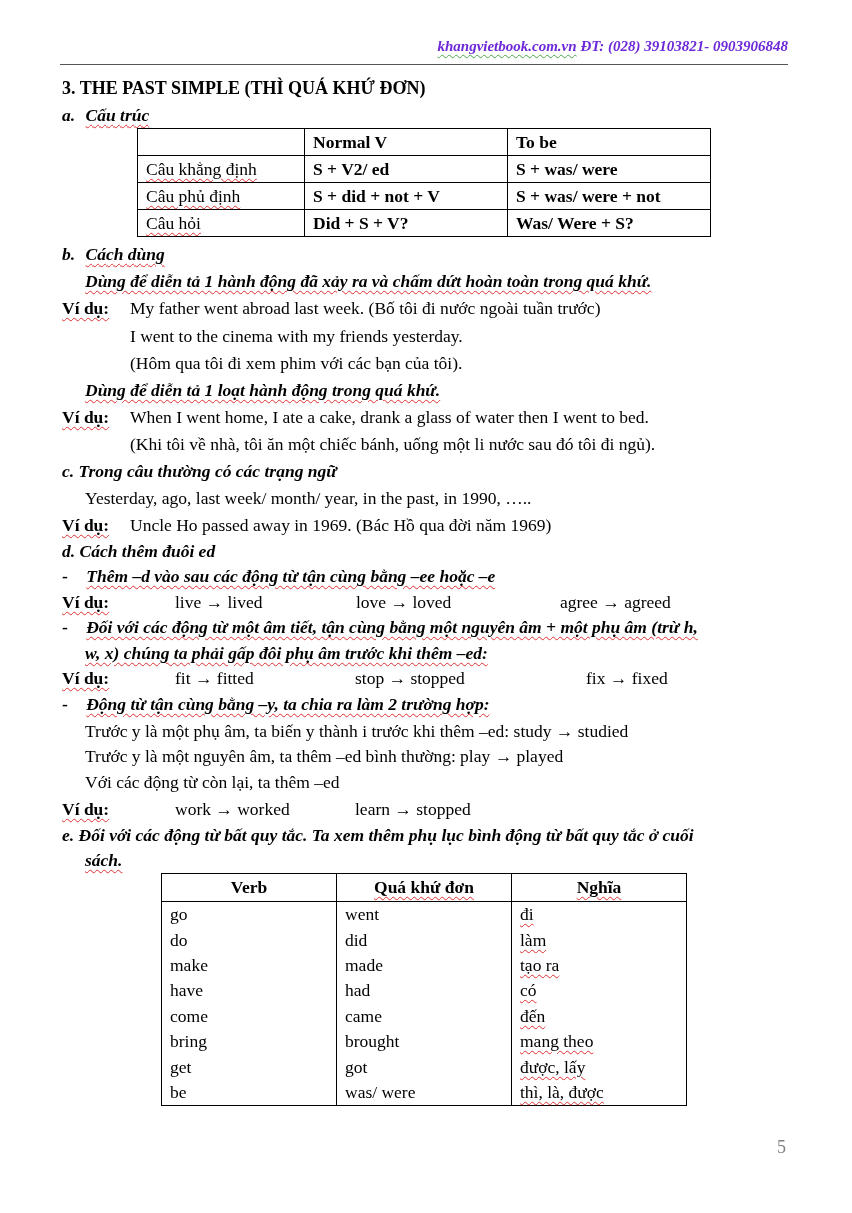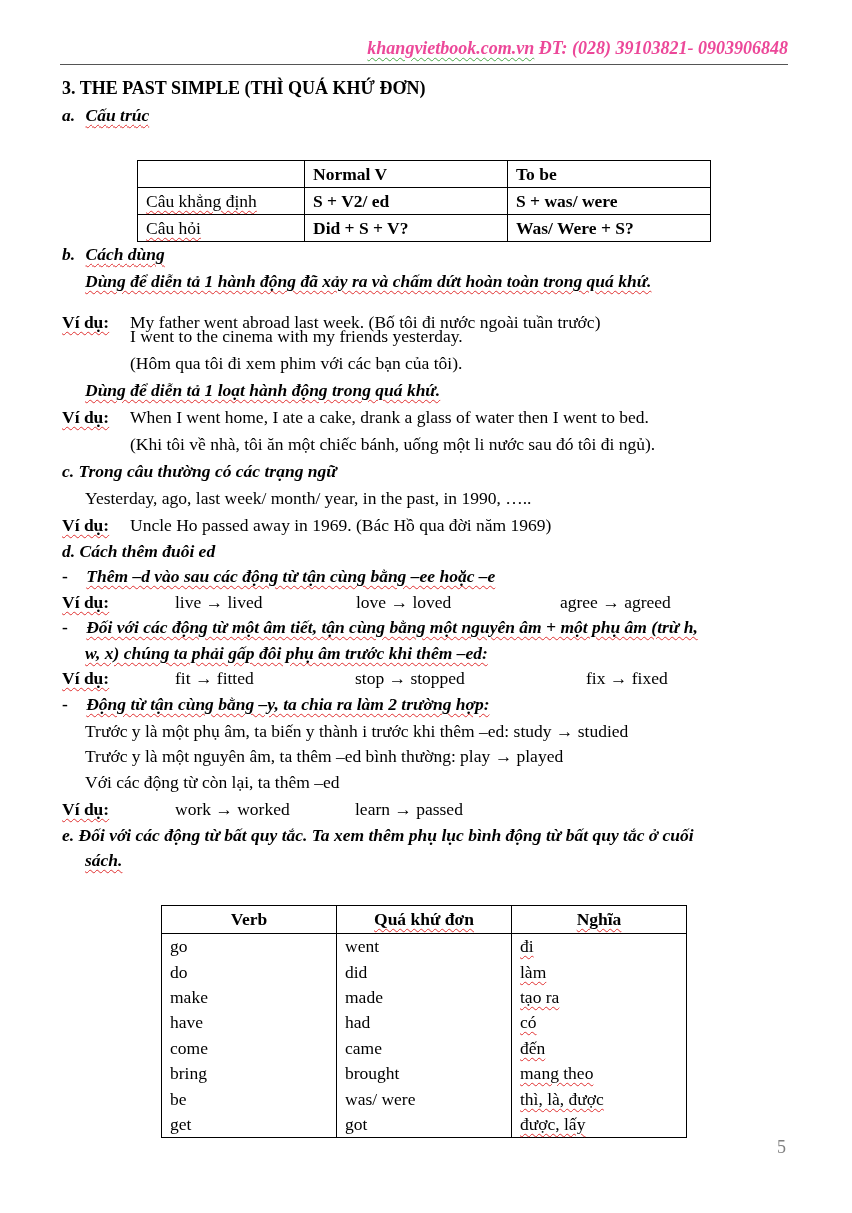--- a/index.html
+++ b/index.html
@@ -1,27 +1,27 @@
 <!DOCTYPE html>
 <html><head>
 <meta charset="utf-8">
 <style>
   html, body { margin: 0; padding: 0; background: #ffffff; }
   body { width: 852px; height: 1213px; position: relative; overflow: hidden;
          font-family: "Liberation Serif", "DejaVu Serif", serif; color: #000; }
   .header { position: absolute; left: 60px; right: 64px; top: 38px; height: 26px;
             border-bottom: 1px solid #555; text-align: right;
-            font-style: italic; font-weight: bold; font-size: 18px; color: #ec4899; }
+            font-style: italic; font-weight: bold; font-size: 15px; color: #6d28d9; }
   .header .site { text-decoration: underline wavy #4aa84a; text-decoration-thickness: 1px; text-underline-offset: 3px; }
   .sq { text-decoration: underline wavy #e03030; text-decoration-thickness: 1px; text-underline-offset: 3px; }
   .line { position: absolute; left: 62px; font-size: 17.5px; white-space: nowrap; }
   .b { font-weight: bold; }
   .bi { font-weight: bold; font-style: italic; }
   .title { font-weight: bold; font-size: 18px; }
-  table { border-collapse: collapse; position: absolute; margin-top: 32px; }
+  table { border-collapse: collapse; position: absolute; }
   .t1 { left: 137px; top: 128px; width: 574px; font-size: 17.5px; }
   .t1 td { border: 1px solid #000; padding: 0 8px; height: 26px; }
   .t1 td.c0 { width: 150px; }
   .t1 td.c1 { width: 186px; }
   .t1 td { font-weight: bold; }
   .t1 td.c0 { font-weight: normal; }
   .t2 { left: 161px; top: 873px; width: 526px; font-size: 17.5px; }
   .t2 th { border: 1px solid #000; font-weight: bold; height: 25px; text-align: center; }
   .t2 td { border-left: 1px solid #000; border-right: 1px solid #000; padding: 0 8px; height: 25.4px; }
   .t2 tbody tr:last-child td { border-bottom: 1px solid #000; }
@@ -51,33 +51,38 @@
     <td class="c0"></td>
     <td class="c1">Normal V</td>
     <td class="c2">To be</td>
   </tr>
   <tr>
     <td class="c0"><span class="sq">Câu khẳng định</span></td>
     <td class="c1">S + V2/ ed</td>
     <td class="c2">S + was/ were</td>
   </tr>
   <tr>
+    <td class="c0"><span class="sq">Câu phủ định</span></td>
+    <td class="c1">S + did + not + V</td>
+    <td class="c2">S + was/ were + not</td>
+  </tr>
+  <tr>
     <td class="c0"><span class="sq">Câu hỏi</span></td>
     <td class="c1">Did + S + V?</td>
     <td class="c2">Was/ Were + S?</td>
   </tr>
 </tbody>
   </table>
 
 <div class="line bi" style="top:244px;">
   <span>b.</span>
   <span class="sq" style="margin-left:6px;">Cách dùng</span>
 </div>
 <div class="line bi sq" style="top:271px; left:85px;">Dùng để diễn tả 1 hành động đã xảy ra và chấm dứt hoàn toàn trong quá khứ.</div>
-<div class="line" style="top:312px;">
+<div class="line" style="top:298px;">
   <span class="b sq lbl">Ví dụ:</span><span>My father went abroad last week. (Bố tôi đi nước ngoài tuần trước)</span>
 </div>
 <div class="line" style="top:326px; left:130px;text-align:right;">I went to the cinema with my friends yesterday.</div>
 <div class="line" style="top:353px; left:130px;">(Hôm qua tôi đi xem phim với các bạn của tôi).</div>
 <div class="line bi sq" style="top:380px; left:85px;">Dùng để diễn tả 1 loạt hành động trong quá khứ.</div>
 <div class="line" style="top:407px;">
   <span class="b sq lbl">Ví dụ:</span><span>When I went home, I ate a cake, drank a glass of water then I went to bed.</span>
 </div>
 <div class="line" style="top:434px; left:130px;">(Khi tôi về nhà, tôi ăn một chiếc bánh, uống một li nước sau đó tôi đi ngủ).</div>
 
@@ -112,21 +117,21 @@
 <div class="line" style="top:694px;">
   <span class="b">-</span>
   <span class="bi sq" style="margin-left:14px;">Động từ tận cùng bằng –y, ta chia ra làm 2 trường hợp:</span>
 </div>
 <div class="line" style="top:721px; left:85px;">Trước y là một phụ âm, ta biến y thành i trước khi thêm –ed: study → studied</div>
 <div class="line" style="top:746px; left:85px;">Trước y là một nguyên âm, ta thêm –ed bình thường: play → played</div>
 <div class="line" style="top:772px; left:85px;">Với các động từ còn lại, ta thêm –ed</div>
 <div class="line" style="top:799px; width:700px;">
   <span class="b sq">Ví dụ:</span>
   <span class="col" style="left:113px;">work → worked</span>
-  <span class="col" style="left:293px;">learn →  passed</span>
+  <span class="col" style="left:293px;">learn →  stopped</span>
 </div>
 
 <div class="line bi" style="top:825px;">e. Đối với các động từ bất quy tắc. Ta xem thêm phụ lục bình động từ bất quy tắc ở cuối</div>
 <div class="line bi sq" style="top:850px; left:85px;">sách.</div>
 
 <table class="t2">
   <thead>
     <tr>
       <th class="c0">Verb</th>
       <th class="c1"><span class="sq">Quá khứ đơn</span></th>
@@ -158,25 +163,25 @@
         <td class="c0"><span>come</span></td>
         <td class="c1"><span>came</span></td>
         <td class="c2"><span class="sq">đến</span></td>
       </tr>
       <tr>
         <td class="c0"><span>bring</span></td>
         <td class="c1"><span>brought</span></td>
         <td class="c2"><span class="sq">mang theo</span></td>
       </tr>
       <tr>
+        <td class="c0"><span>get</span></td>
+        <td class="c1"><span>got</span></td>
+        <td class="c2"><span class="sq">được, lấy</span></td>
+      </tr>
+      <tr>
         <td class="c0"><span>be</span></td>
         <td class="c1"><span>was/ were</span></td>
         <td class="c2"><span class="sq">thì, là, được</span></td>
-      </tr>
-      <tr>
-        <td class="c0"><span>get</span></td>
-        <td class="c1"><span>got</span></td>
-        <td class="c2"><span class="sq">được, lấy</span></td>
       </tr>
     </tbody>
 </table>
 
 <div class="pageno">5</div>
 
 </body></html>

